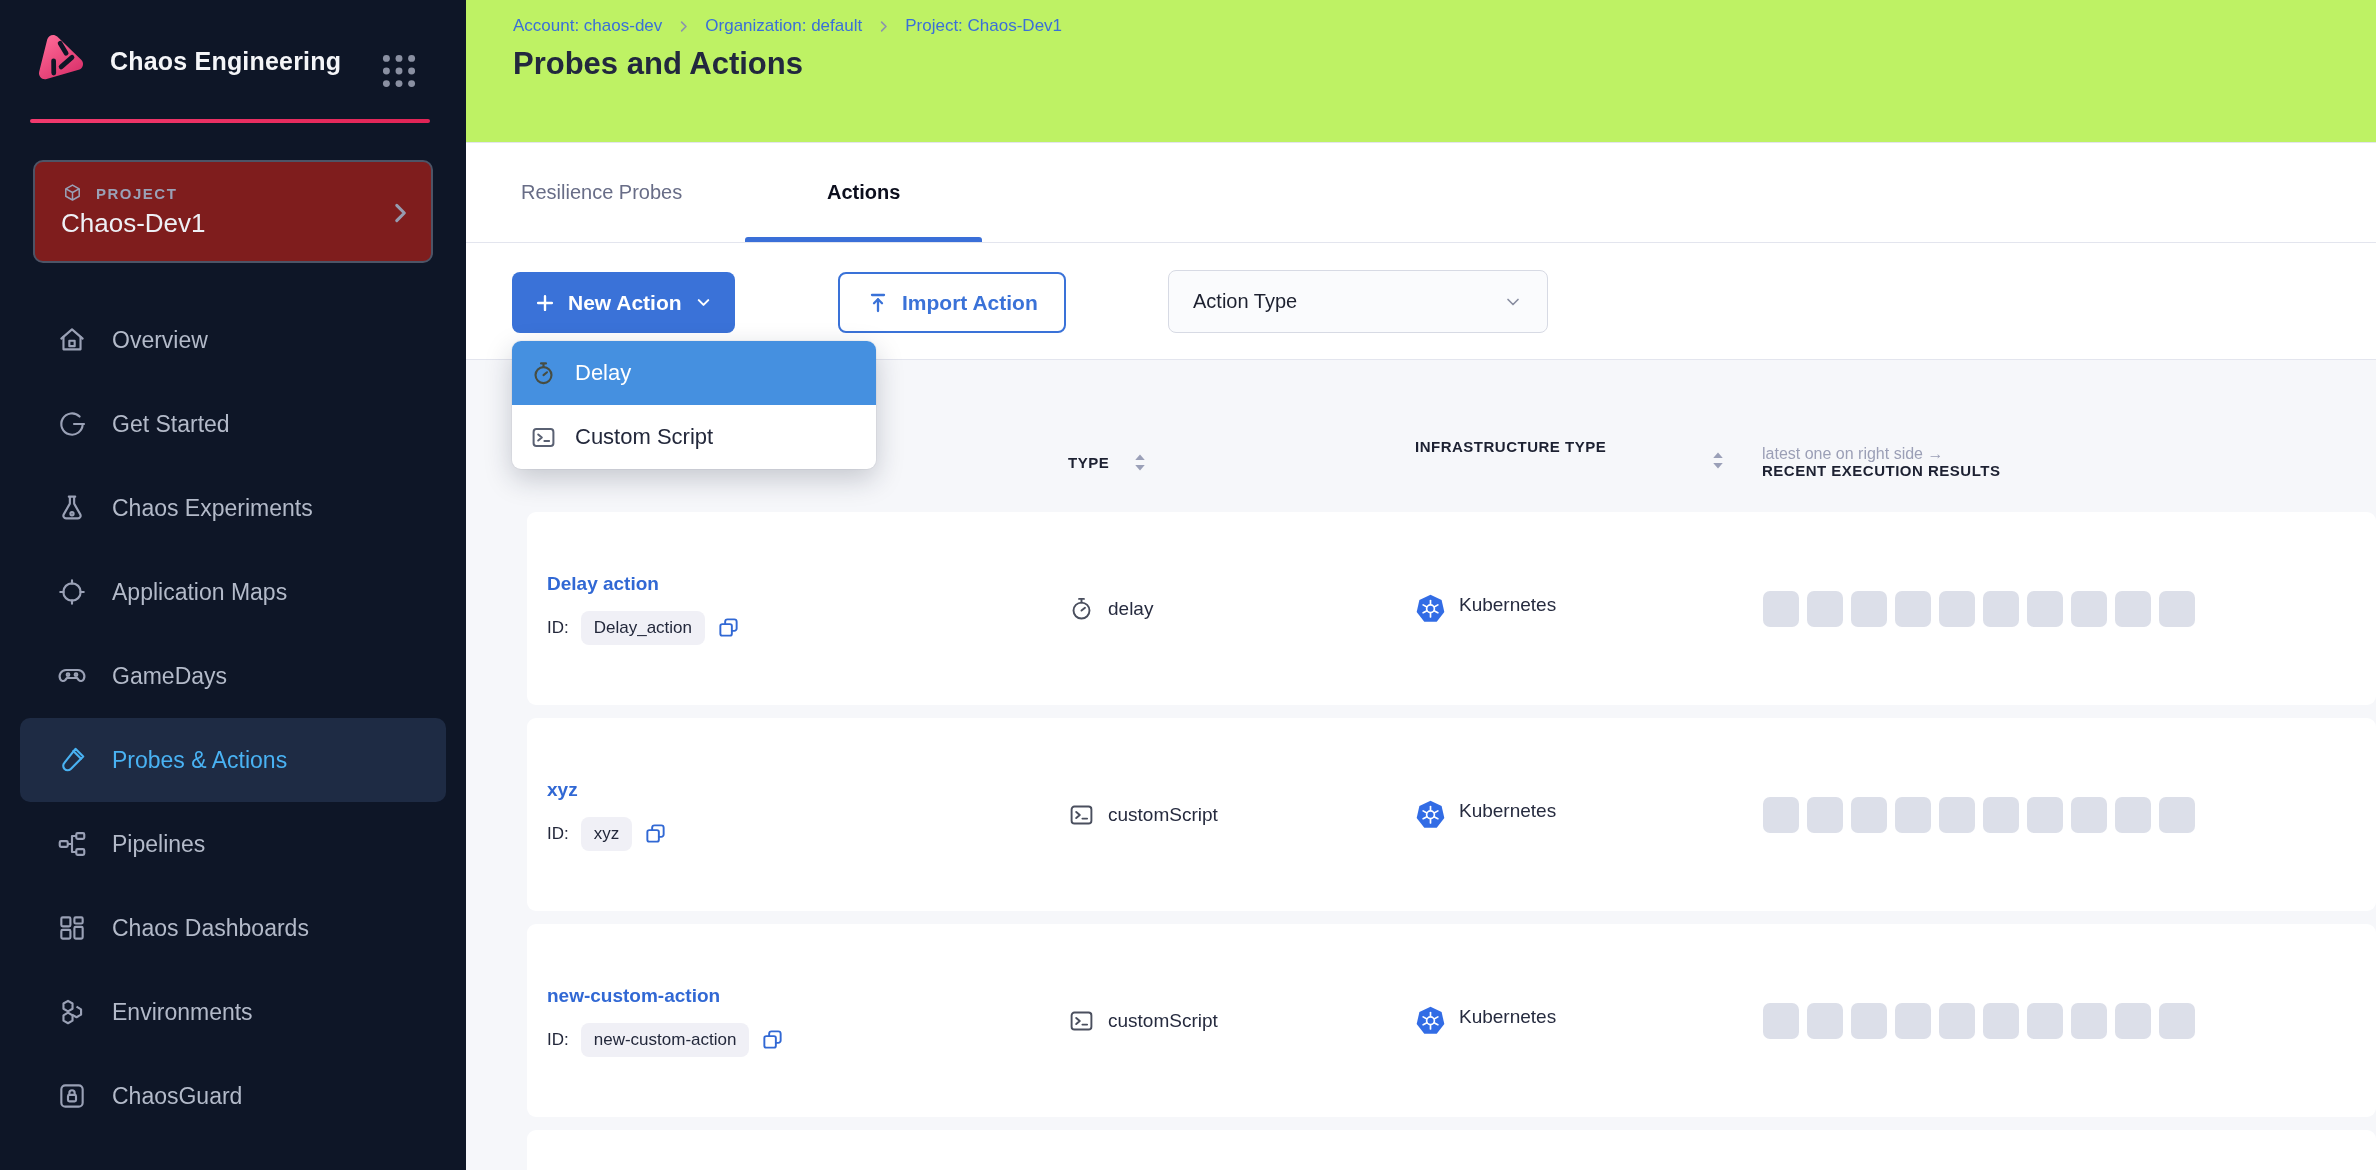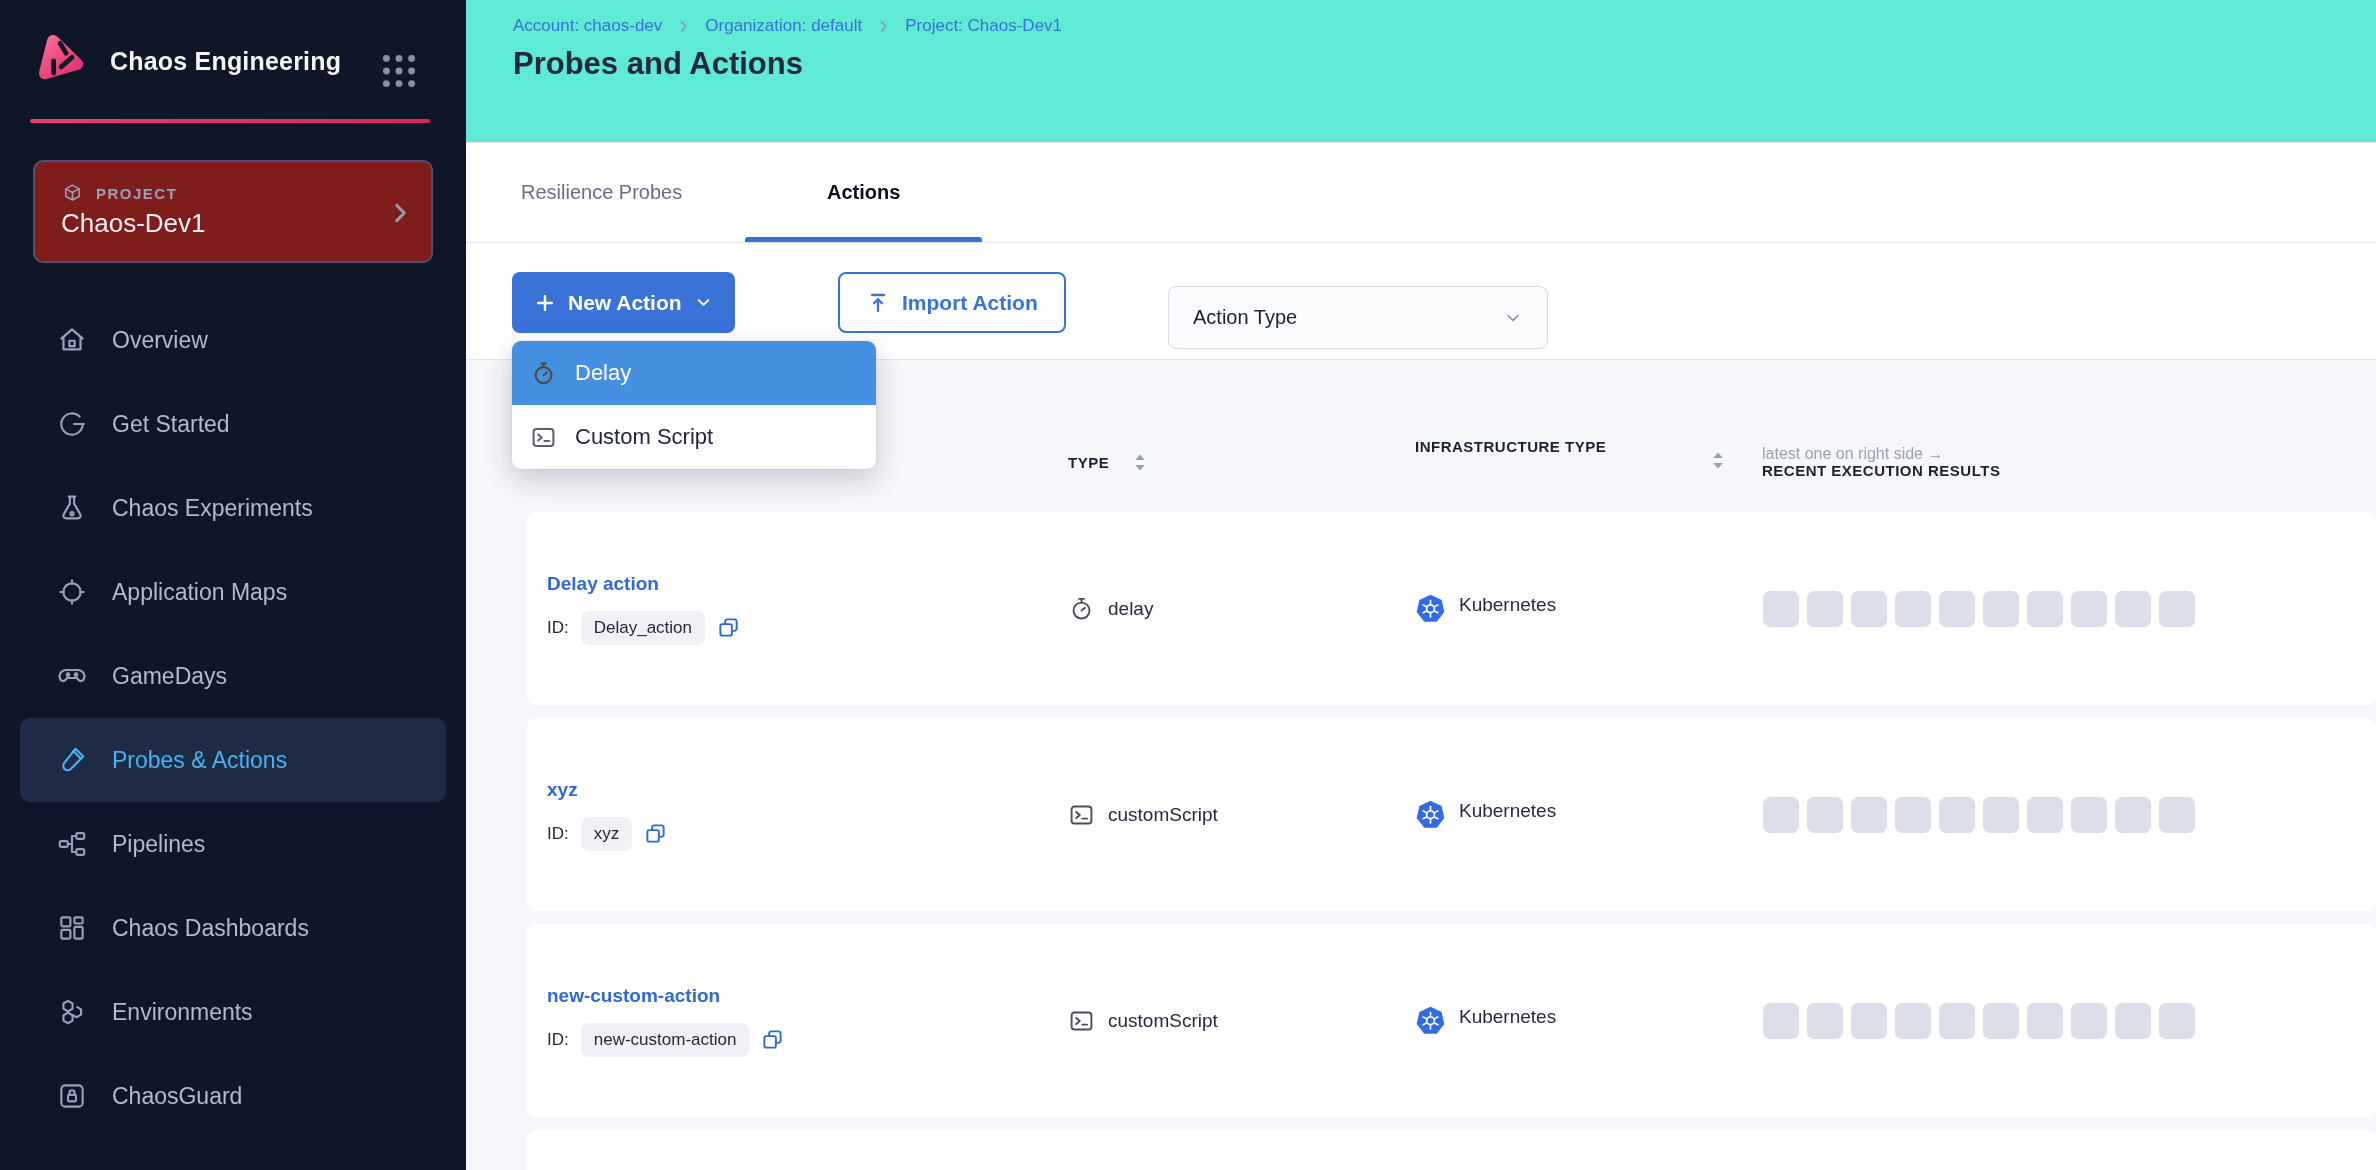--- a/index.html
+++ b/index.html
@@ -22,36 +22,36 @@
   .project-chevron { position:absolute; right:18px; top:38px; }
 
   .nav { position:absolute; top:298px; left:20px; right:20px; }
   .nav-item { height:84px; display:flex; align-items:center; gap:24px; padding-left:36px; border-radius:10px; font-size:23px; color:#b3bac9; cursor:pointer; }
   .nav-item .nicon { width:32px; height:32px; flex:0 0 32px; color:#9aa1b6; }
   .nav-item.active { background:#1e2b44; color:#49b2f3; font-weight:normal; }
   .nav-item.active .nicon { color:#49b2f3; }
 
   
   .main { position:absolute; left:466px; top:0; right:0; bottom:0; background:#fff; }
-  .sec-title { position:absolute; top:0; left:0; right:0; height:143px; border-bottom:1px solid #e3e5ee; background:#5eead4; }
+  .sec-title { position:absolute; top:0; left:0; right:0; height:143px; border-bottom:1px solid #e3e5ee; background:#bef264; }
   .breadcrumb { position:absolute; left:47px; top:16px; display:flex; align-items:center; font-size:17px; color:#3a6fd8; }
   .crumb { cursor:pointer; }
   .crumb-sep { margin:0 14px; display:flex; }
   .page-title { position:absolute; left:47px; top:46px; font-size:31px; font-weight:bold; color:#22283e; }
 
   .sec-tabs { position:absolute; top:143px; left:0; right:0; height:100px; border-bottom:1px solid #e3e5ee; background:#fff; display:flex; padding-left:47px; }
   .tab { position:relative; height:100%; display:flex; align-items:center; justify-content:center; padding:0 8px; font-size:20px; color:#686d87; cursor:pointer; }
   .tab.active { min-width:237px; margin-left:55px; color:#0c0e1d; font-weight:bold; }
   .tab.active::after { content:""; position:absolute; left:0; right:0; bottom:0; height:5px; background:#3a6fd8; border-radius:3px 3px 0 0; }
 
   .sec-toolbar { position:absolute; top:243px; left:0; right:0; height:117px; border-bottom:1px solid #e3e5ee; background:#fff; }
   .btn { display:flex; align-items:center; gap:12px; border-radius:8px; font-size:21px; font-weight:bold; cursor:pointer; }
   .btn-new { position:absolute; left:46px; top:29px; height:61px; padding:0 22px; background:#3a72d8; color:#fff; }
   .btn-import { position:absolute; left:372px; top:29px; height:61px; padding:0 26px; background:#fff; border:2px solid #3a72d8; color:#3a72d8; }
-  .select { position:absolute; left:702px; top:27px; width:380px; height:63px; border:1px solid #d7dae4; border-radius:8px; background:#fafbfd; display:flex; align-items:center; padding:0 24px; font-size:20px; color:#1d2130; cursor:pointer;margin-top:16px; }
+  .select { position:absolute; left:702px; top:27px; width:380px; height:63px; border:1px solid #d7dae4; border-radius:8px; background:#fafbfd; display:flex; align-items:center; padding:0 24px; font-size:20px; color:#1d2130; cursor:pointer; }
   .select .chev { margin-left:auto; }
 
   
   .menu { position:absolute; left:46px; top:341px; width:364px; background:#fff; border-radius:9px; box-shadow:0 10px 28px rgba(25,32,56,.22), 0 0 0 1px rgba(25,32,56,.04); z-index:50; overflow:hidden; }
   .menu-item { height:64px; display:flex; align-items:center; gap:18px; padding:0 18px; font-size:22px; color:#23283b; cursor:pointer; }
   .menu-item .micon { width:27px; height:27px; color:#5a6173; }
   .menu-item.highlight { background:#4590e0; color:#fff; }
   .menu-item.highlight .micon { color:#474d42; }
 
   

